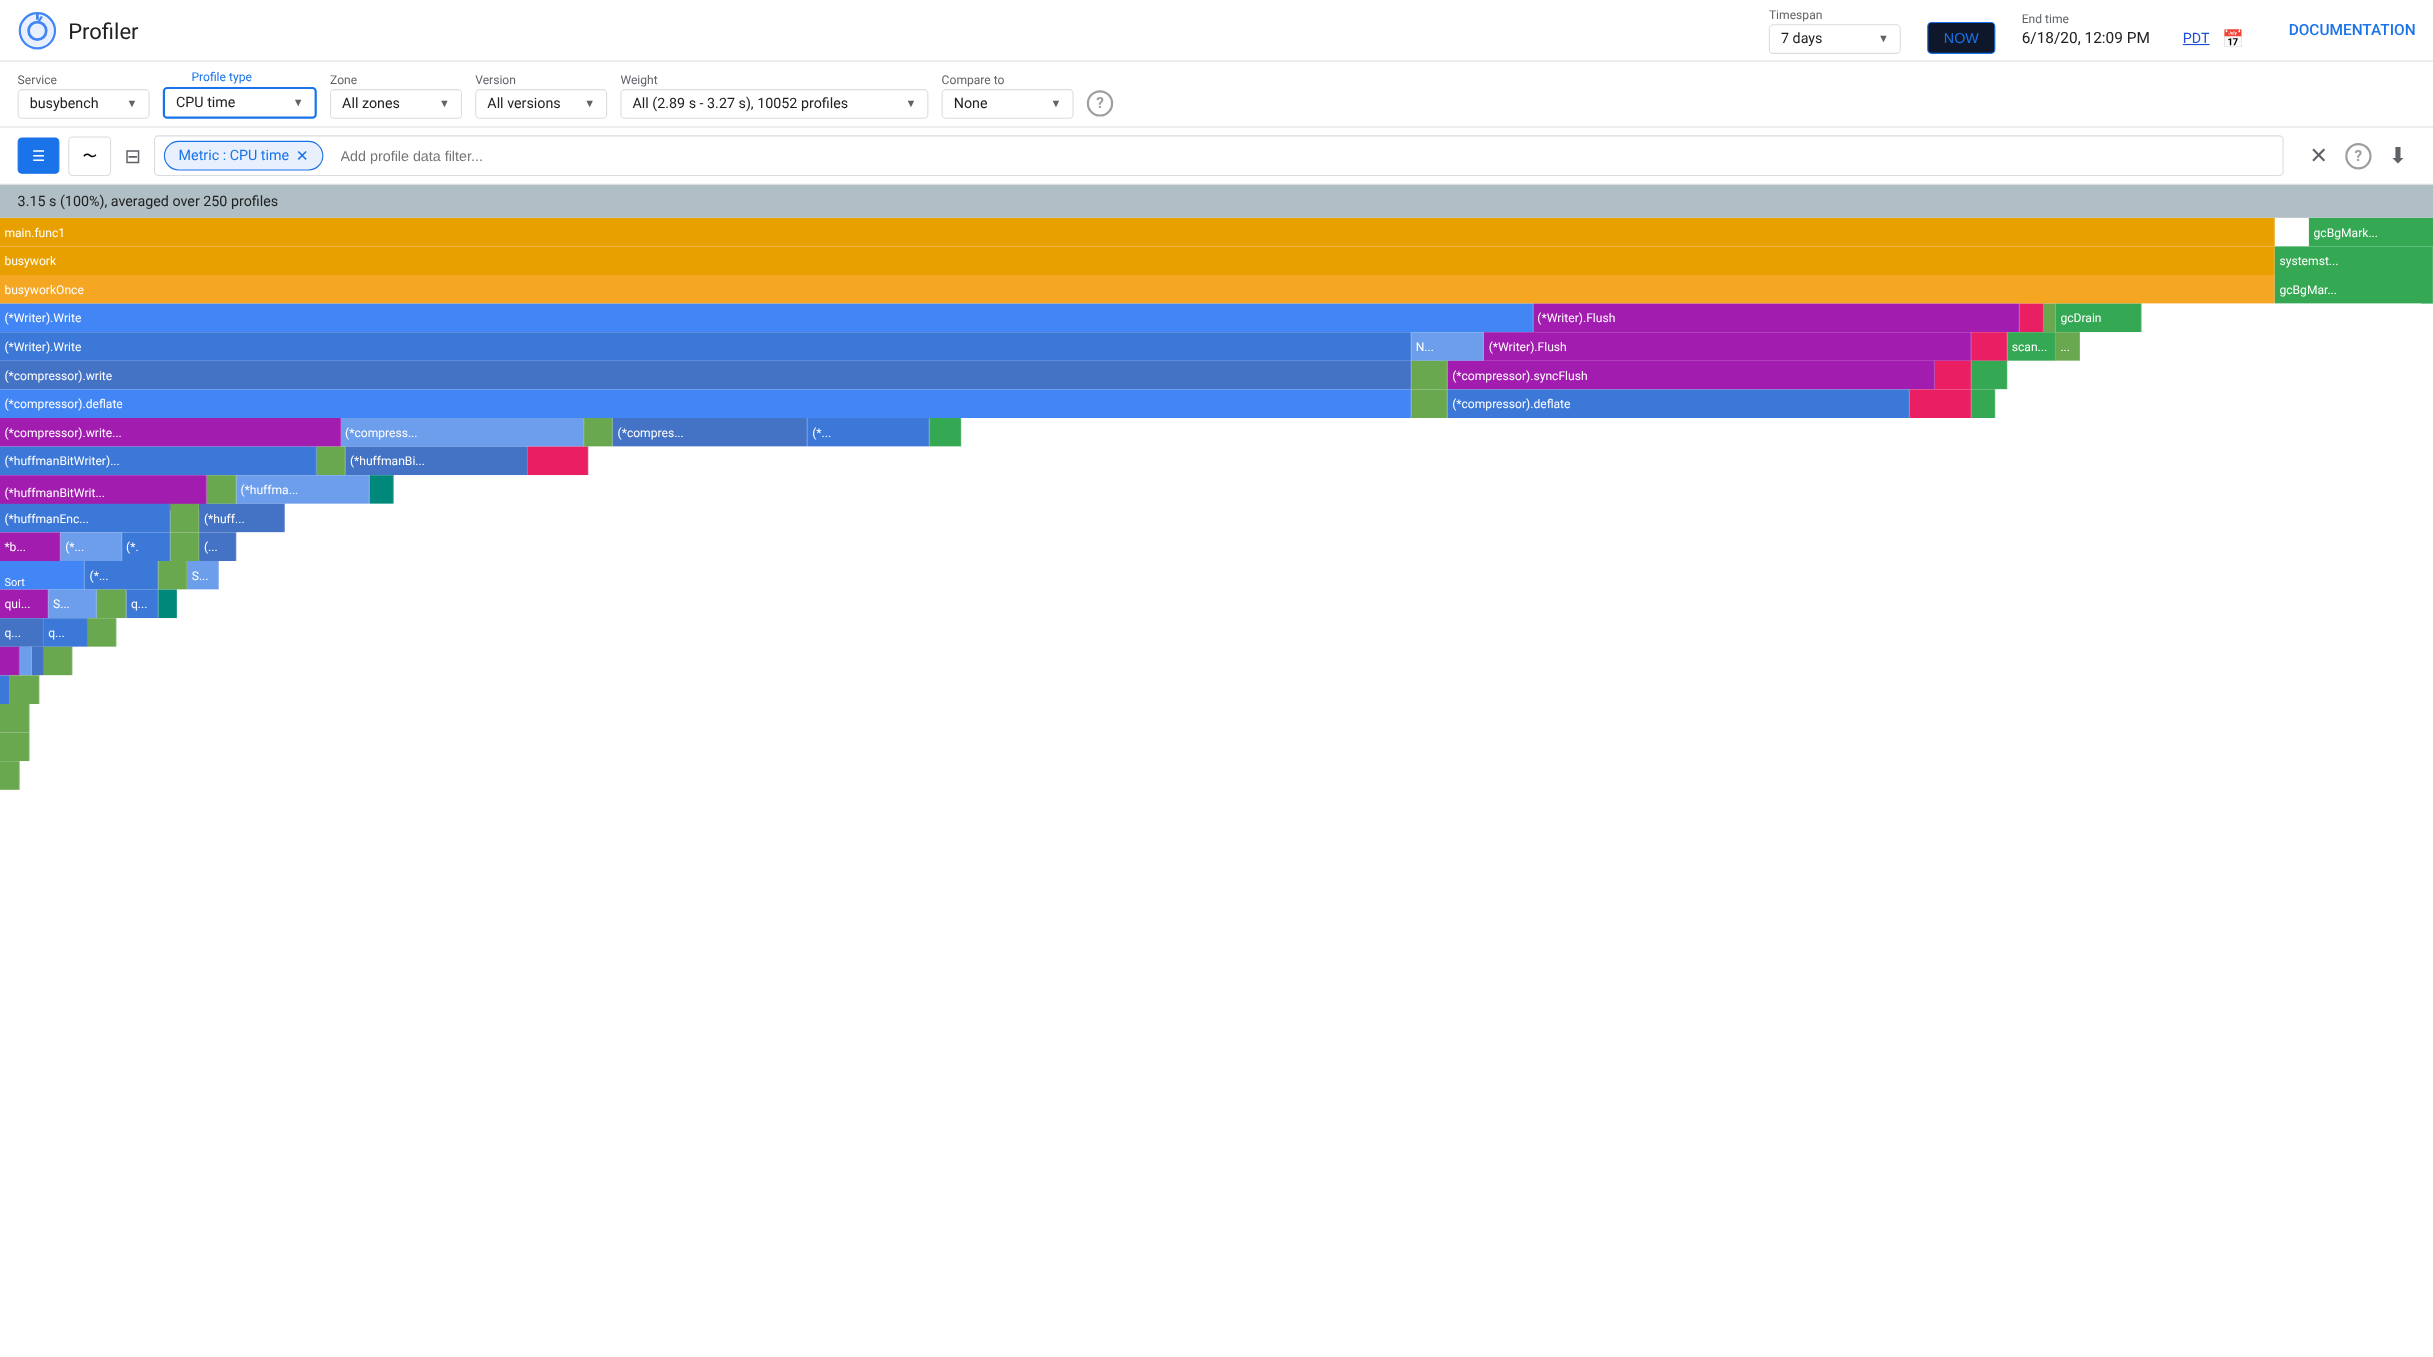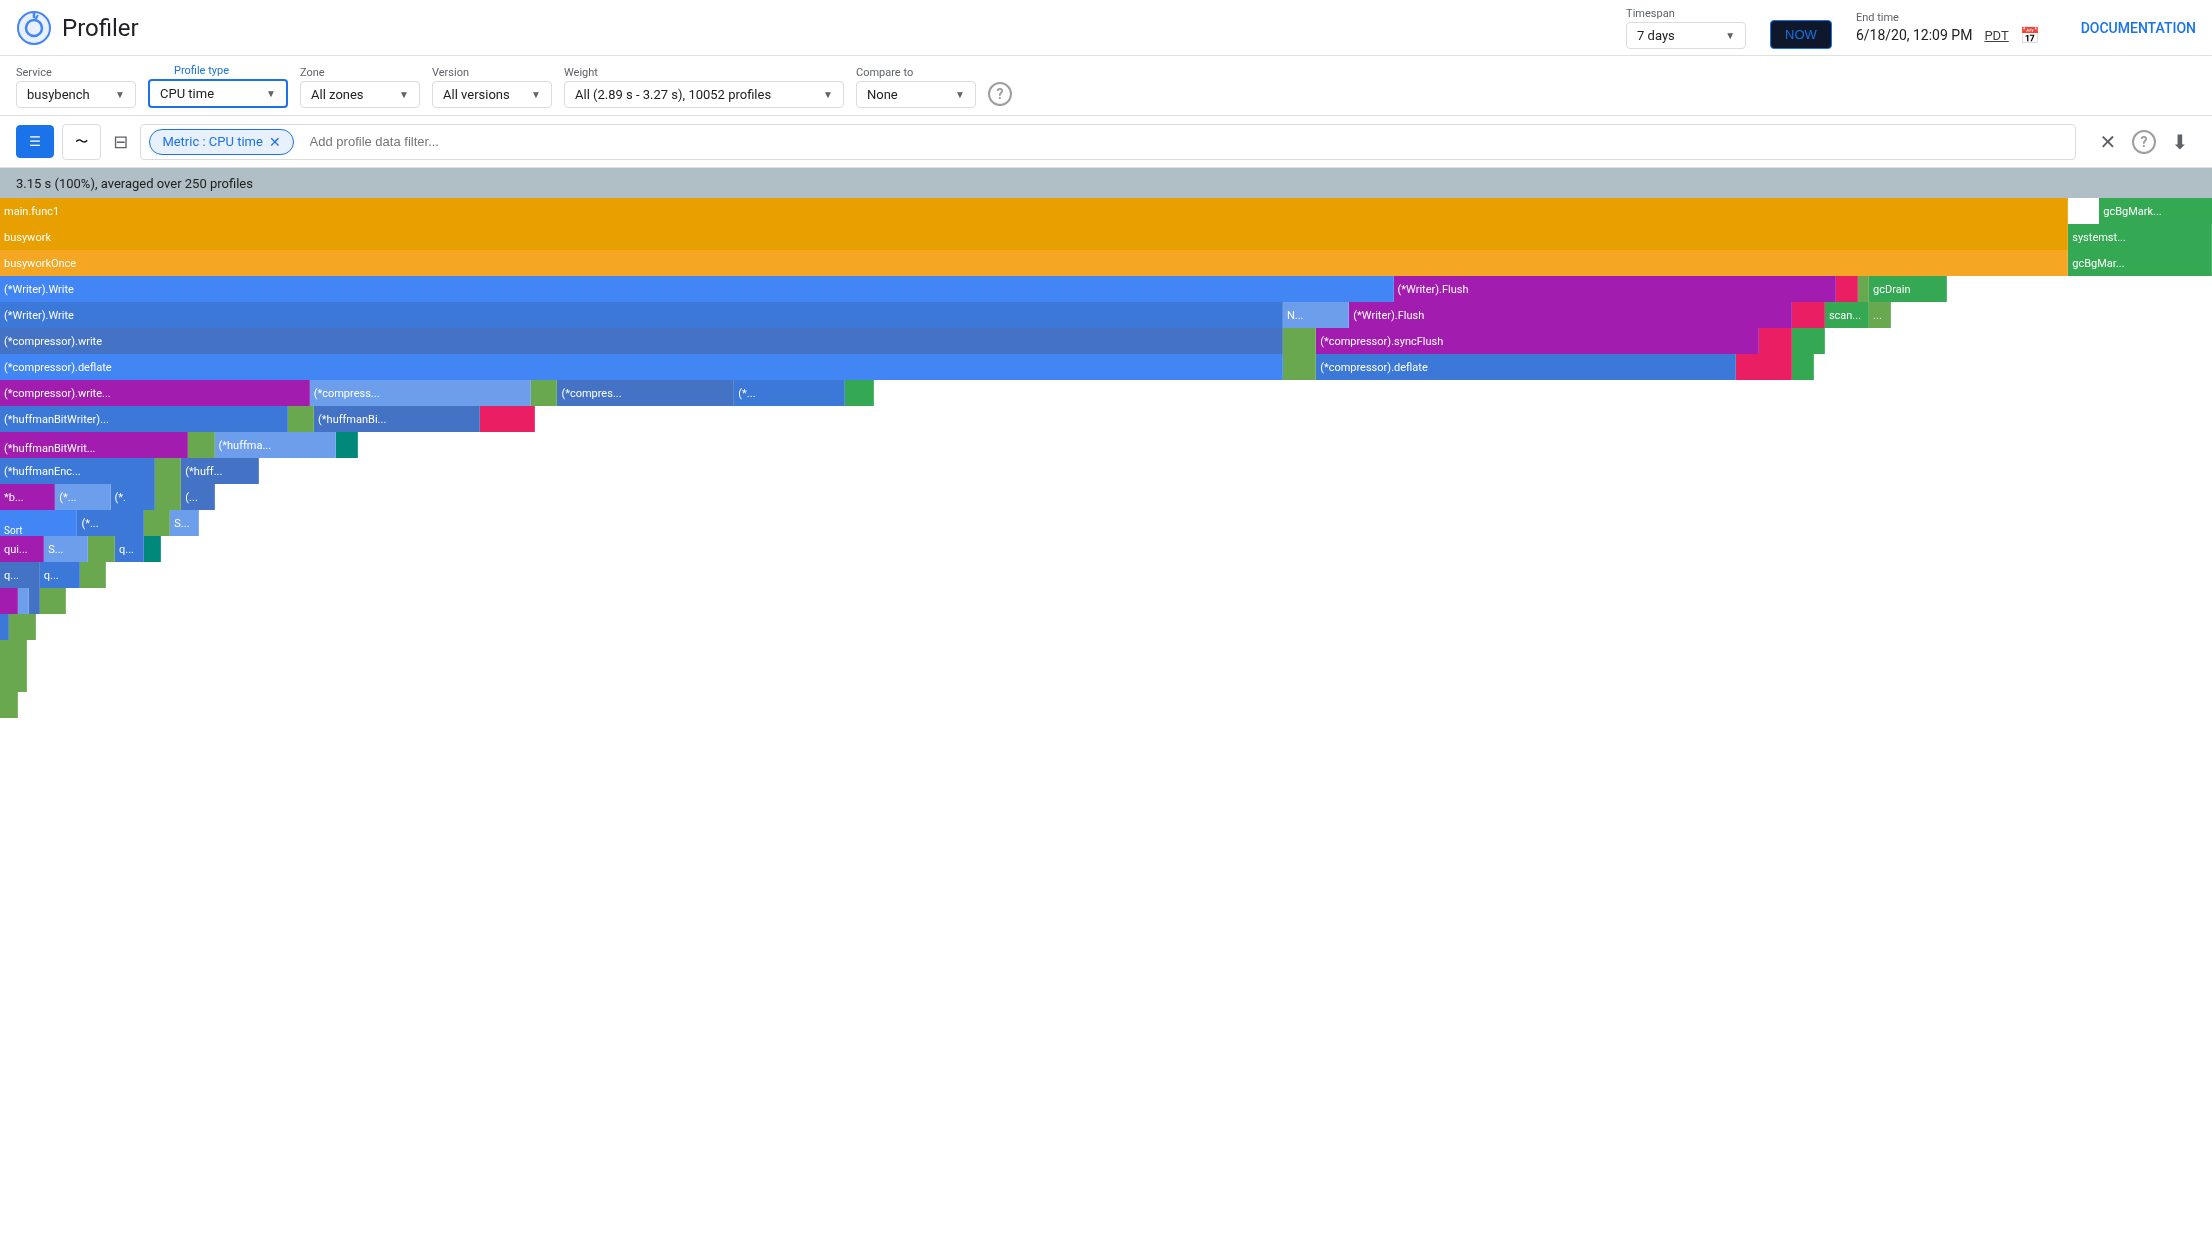--- a/index.html
+++ b/index.html
@@ -2,21 +2,21 @@
 <html><head>
   <meta charset="utf-8">
   <style>
     * { box-sizing: border-box; margin: 0; padding: 0; }
     body { font-family: 'Roboto', Arial, sans-serif; font-size: 13px; background: #fff; color: #202124; overflow: hidden; width: 2212px; height: 1234px; }
 
     
     .header { display: flex; align-items: center; padding: 8px 16px; border-bottom: 1px solid #e0e0e0; height: 56px; gap: 16px; }
     .logo-area { display: flex; align-items: center; gap: 10px; margin-right: 20px; }
     .logo-icon { width: 36px; height: 36px; }
-    .app-title { font-size: 24px; font-weight: 400; color: #202124; }
+    .app-title { font-size: 20px; font-weight: 400; color: #202124; }
     .now-btn { background: #0f172a; border: 1px solid #1a73e8; border-radius: 4px; color: #1a73e8; font-weight: 500; padding: 6px 14px; cursor: pointer; font-size: 13px; }
     .doc-link { color: #1a73e8; font-weight: 500; font-size: 14px; cursor: pointer; margin-left: 20px; }
 
     
     .toolbar { display: flex; align-items: center; padding: 8px 16px; border-bottom: 1px solid #e0e0e0; height: 52px; gap: 8px; }
     .toolbar-btn { border: 1px solid #dadce0; background: #fff; border-radius: 4px; padding: 8px 12px; cursor: pointer; display: flex; align-items: center; justify-content: center; }
     .toolbar-btn.active { background: #1a73e8; border-color: #1a73e8; color: #fff; }
     .filter-chip { background: #e8f0fe; border: 1px solid #1a73e8; border-radius: 16px; padding: 4px 12px; display: flex; align-items: center; gap: 6px; color: #1a73e8; font-size: 13px; }
     .filter-chip-close { cursor: pointer; font-size: 14px; }
     .filter-input { border: none; outline: none; font-size: 13px; color: #9aa0a6; flex: 1; padding: 4px 8px; }
@@ -83,21 +83,21 @@
       <span class="arrow">▼</span>
     </div>
   </div>
 
   <button class="now-btn" style="margin-top:14px;">NOW</button>
 
   <div class="select-group" style="margin-left: 8px;">
     <label>End time</label>
     <div class="endtime-row">
       <span style="font-size:14px;">6/18/20, 12:09 PM</span>
-      <span style="color:#404040;margin-left:6px;font-size:13px;text-decoration:underline;">PDT</span>
+      <span style="color:#1d4ed8;margin-left:24px;font-size:13px;text-decoration:underline;">PDT</span>
       <span style="color:#5f6368;margin-left:6px;cursor:pointer;font-size:16px;">📅</span>
     </div>
   </div>
 
   <span class="doc-link" style="margin-left: 24px;">DOCUMENTATION</span>
 </div>
 
 <div style="display:flex; align-items:flex-end; padding: 8px 16px; border-bottom: 1px solid #e0e0e0; gap: 12px; height: 60px; flex-wrap: wrap;">
 
   <div class="select-group">

